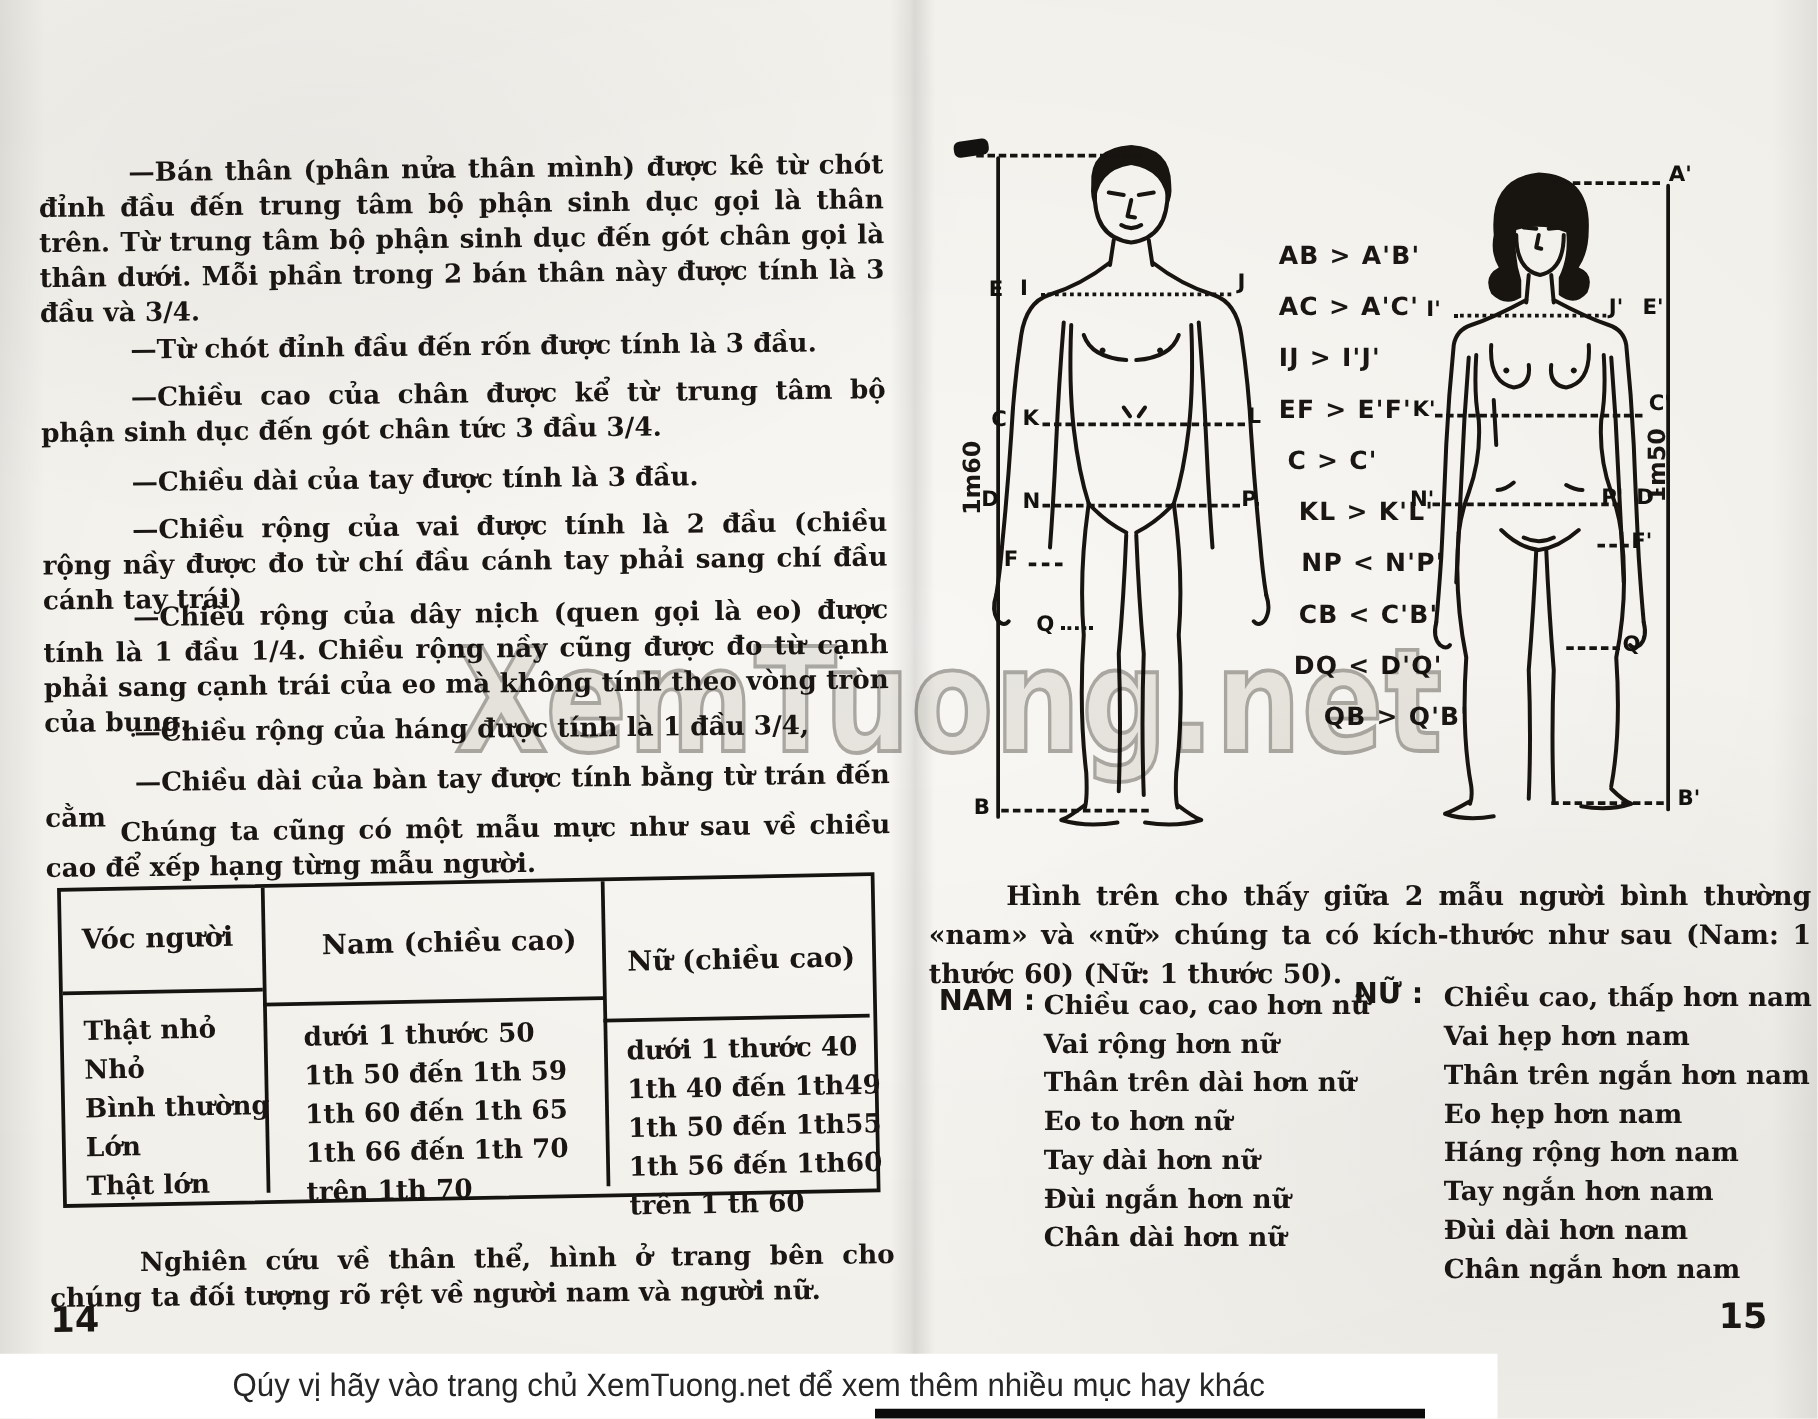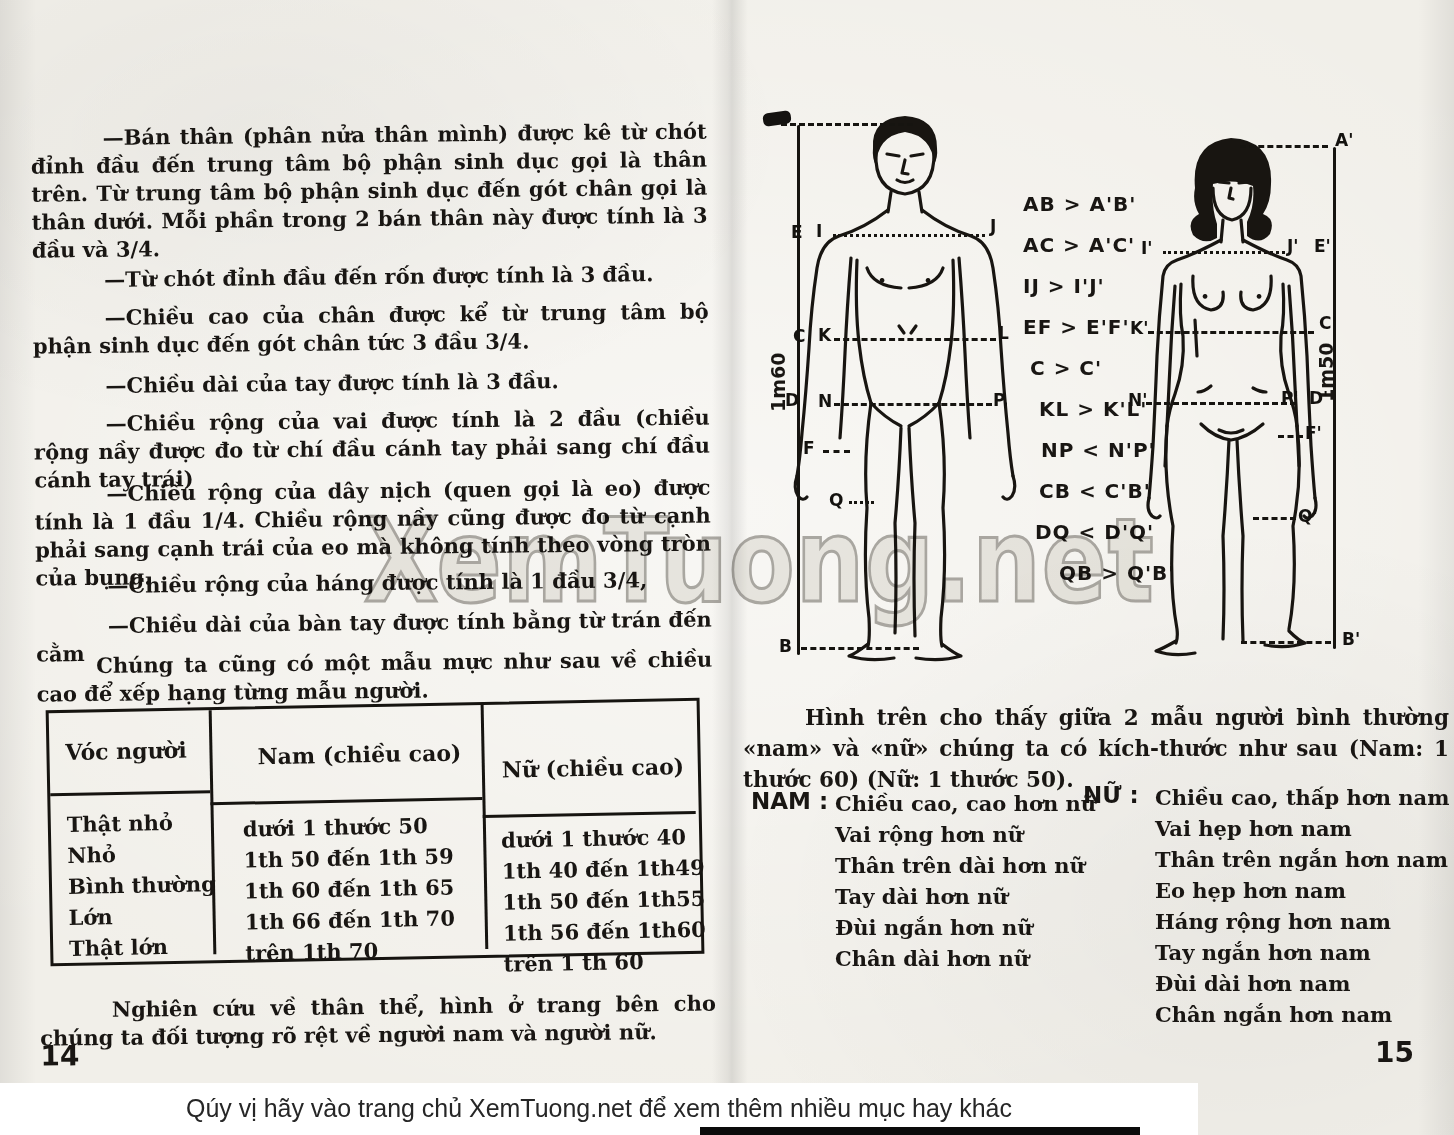--- a/index.html
+++ b/index.html
@@ -226,20 +226,21 @@
     <span class="flabel" style="left:607px;top:629px">B'</span>
 
     <p class="caption" style="left:8px;top:680px">Hình trên cho thấy giữa 2 mẫu người  bình thường «nam» và «nữ» chúng ta có kích-thước như sau (Nam: 1 thước 60) (Nữ: 1 thước 50).</p>
 
     <div class="mflist" style="left:16px;top:788px">
       <span class="lhead">NAM :</span>
       <div class="items" style="margin-left:84px">
         <div>Chiều cao, cao hơn nữ</div>
         <div>Vai rộng  hơn nữ</div>
         <div>Thân trên dài hơn nữ</div>
+        <div>Eo to hơn nữ</div>
         <div>Tay dài hơn nữ</div>
         <div>Đùi ngắn hơn nữ</div>
         <div>Chân dài hơn nữ</div>
       </div>
     </div>
 
     <div class="mflist" style="left:348px;top:782px">
       <span class="lhead">NỮ :</span>
       <div class="items" style="margin-left:72px">
         <div>Chiều cao, thấp hơn nam</div>

